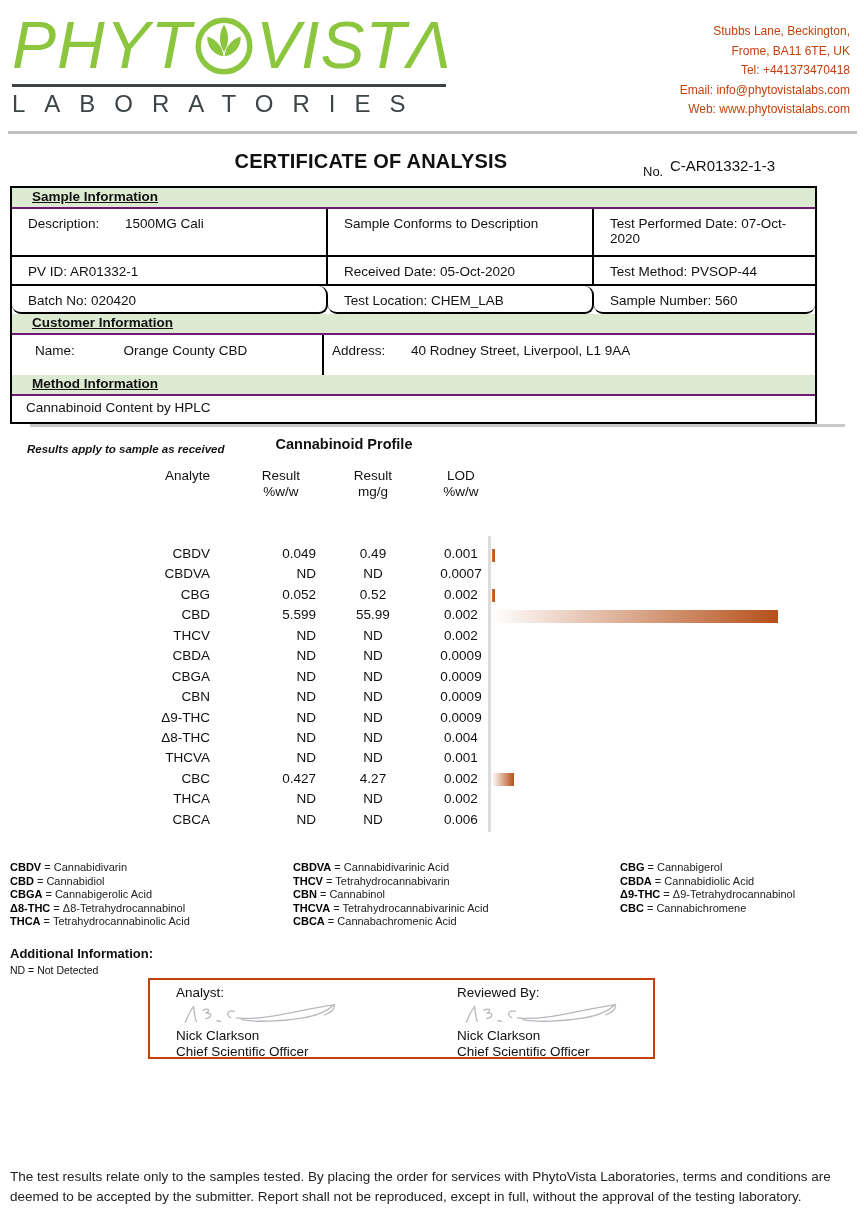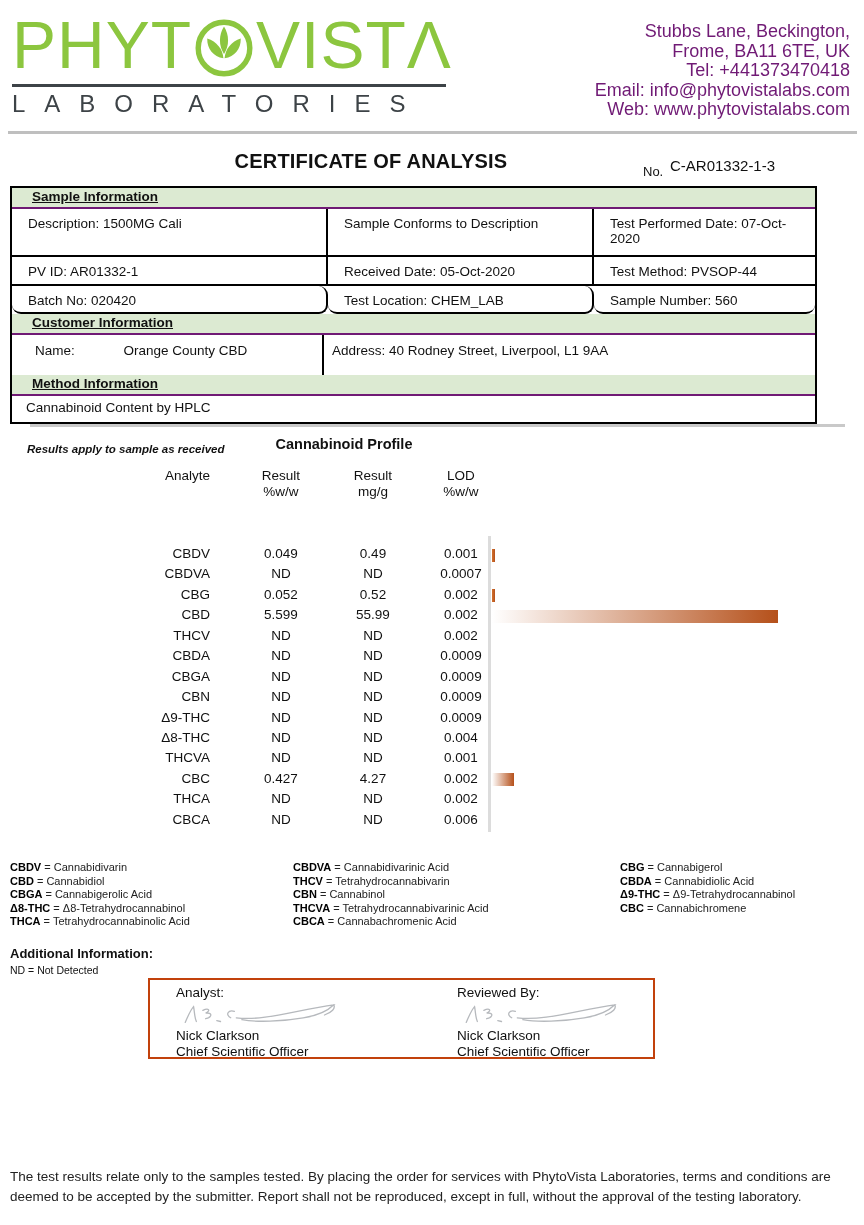--- a/index.html
+++ b/index.html
@@ -2,26 +2,26 @@
 <html><head>
 <meta charset="utf-8">
 <style>
   html,body{margin:0;padding:0;background:#fff;}
   .page{position:relative;width:864px;height:1225px;background:#fff;overflow:hidden;
         font-family:"Liberation Sans",sans-serif;color:#111;}
 
   
   .header{position:absolute;top:12px;left:12px;right:14px;display:flex;justify-content:space-between;}
   .logo{width:445px;}
-  .logo-row1{display:flex;align-items:flex-end;line-height:1;font-size:66px;font-weight:400;
-             color:#8CC63F;letter-spacing:1px;white-space:nowrap;}
+  .logo-row1{display:flex;align-items:center;line-height:1;font-size:66px;font-weight:400;
+             color:#8CC63F;letter-spacing:1px;white-space:nowrap;font-style:italic;}
   .leaf-o{width:60px;height:60px;margin:2px 2px 0 2px;flex:0 0 auto;}
   .logo-divider{height:3px;background:#3D4347;width:434px;margin:6px 0 3px 0;}
   .logo-sub{font-size:24px;color:#3D4347;letter-spacing:19px;white-space:nowrap;}
-  .contact{text-align:right;font-size:18px;line-height:19.5px;color:#701a75;margin-top:10px;}
+  .contact{text-align:right;font-size:12px;line-height:19.5px;color:#c2410c;margin-top:10px;}
 
   .top-rule{position:absolute;top:131px;left:8px;width:849px;height:3px;background:#bfbfbf;}
 
   
   .coa-title{position:absolute;top:150px;left:0;width:742px;text-align:center;
              font-size:20px;font-weight:bold;letter-spacing:.2px;}
   .coa-no-label{position:absolute;top:164px;left:643px;font-size:13px;}
   .coa-number{position:absolute;top:157px;left:670px;font-size:15px;}
 
   
@@ -30,38 +30,38 @@
         padding:1px 0 1px 20px;font-size:13.5px;font-weight:bold;text-decoration:underline;}
   .sgrid{display:grid;grid-template-columns:316px 266px 1fr;}
   .cell{border-right:2px solid #000;border-bottom:2px solid #000;box-sizing:border-box;
         padding:7px 6px 0 16px;font-size:13.5px;}
   .cell.last{border-right:none;}
   .r1{height:48px;} .r2{height:29px;} .r3{height:28px;border-radius:9px;}
   .cgrid{display:grid;grid-template-columns:310px 1fr;}
   .cust-cell{height:40px;box-sizing:border-box;padding-top:8px;font-size:13.5px;}
   .cust-name{padding-left:23px;}
   .cust-addr{border-left:2px solid #000;padding-left:8px;}
-  .lbl-gap{margin-left:45px;} .lbl-gap2{}
+  .lbl-gap{margin-left:45px;} .lbl-gap2{margin-left:22px;}
   .method-row{height:26px;box-sizing:border-box;padding:4px 0 0 14px;font-size:13.5px;}
 
   .mid-rule{position:absolute;top:424px;left:30px;width:815px;height:3px;background:#c9c9c9;}
 
   
   .profile-title{position:absolute;top:436px;left:244px;width:200px;text-align:center;
                  font-size:14.5px;font-weight:bold;}
   .profile-note{position:absolute;top:443px;left:27px;font-size:11.5px;font-weight:bold;font-style:italic;}
   .athead{position:absolute;font-size:13.5px;line-height:16px;}
   .h-analyte{top:468px;left:40px;width:170px;text-align:right;}
   .h-pct{top:468px;left:246px;width:70px;text-align:center;}
   .h-mgg{top:468px;left:338px;width:70px;text-align:center;}
   .h-lod{top:468px;left:421px;width:80px;text-align:center;}
   .rows{position:absolute;top:545px;left:0;width:864px;}
   .arow{position:relative;height:20.45px;font-size:13.5px;}
   .c-analyte{position:absolute;left:40px;width:170px;text-align:right;top:1px;}
-  .c-pct{position:absolute;left:246px;width:70px;text-align:center;top:1px;}
+  .c-pct{position:absolute;left:246px;width:70px;text-align:right;top:1px;}
   .c-mgg{position:absolute;left:338px;width:70px;text-align:center;top:1px;}
   .c-lod{position:absolute;left:421px;width:80px;text-align:center;top:1px;}
   .chart-axis{position:absolute;top:536px;left:488px;width:3px;height:296px;background:#dcdcdc;}
   .bar{position:absolute;left:492px;top:3.5px;height:13px;
        background:linear-gradient(to right,#ffffff,#B5501A);}
   .bar.solid{background:linear-gradient(to right,#D4732E,#B5501A);}
 
   
   .legend-col{position:absolute;top:861px;font-size:11px;line-height:13.6px;color:#222;}
   .legend-col-0{left:10px;} .legend-col-1{left:293px;} .legend-col-2{left:620px;}

